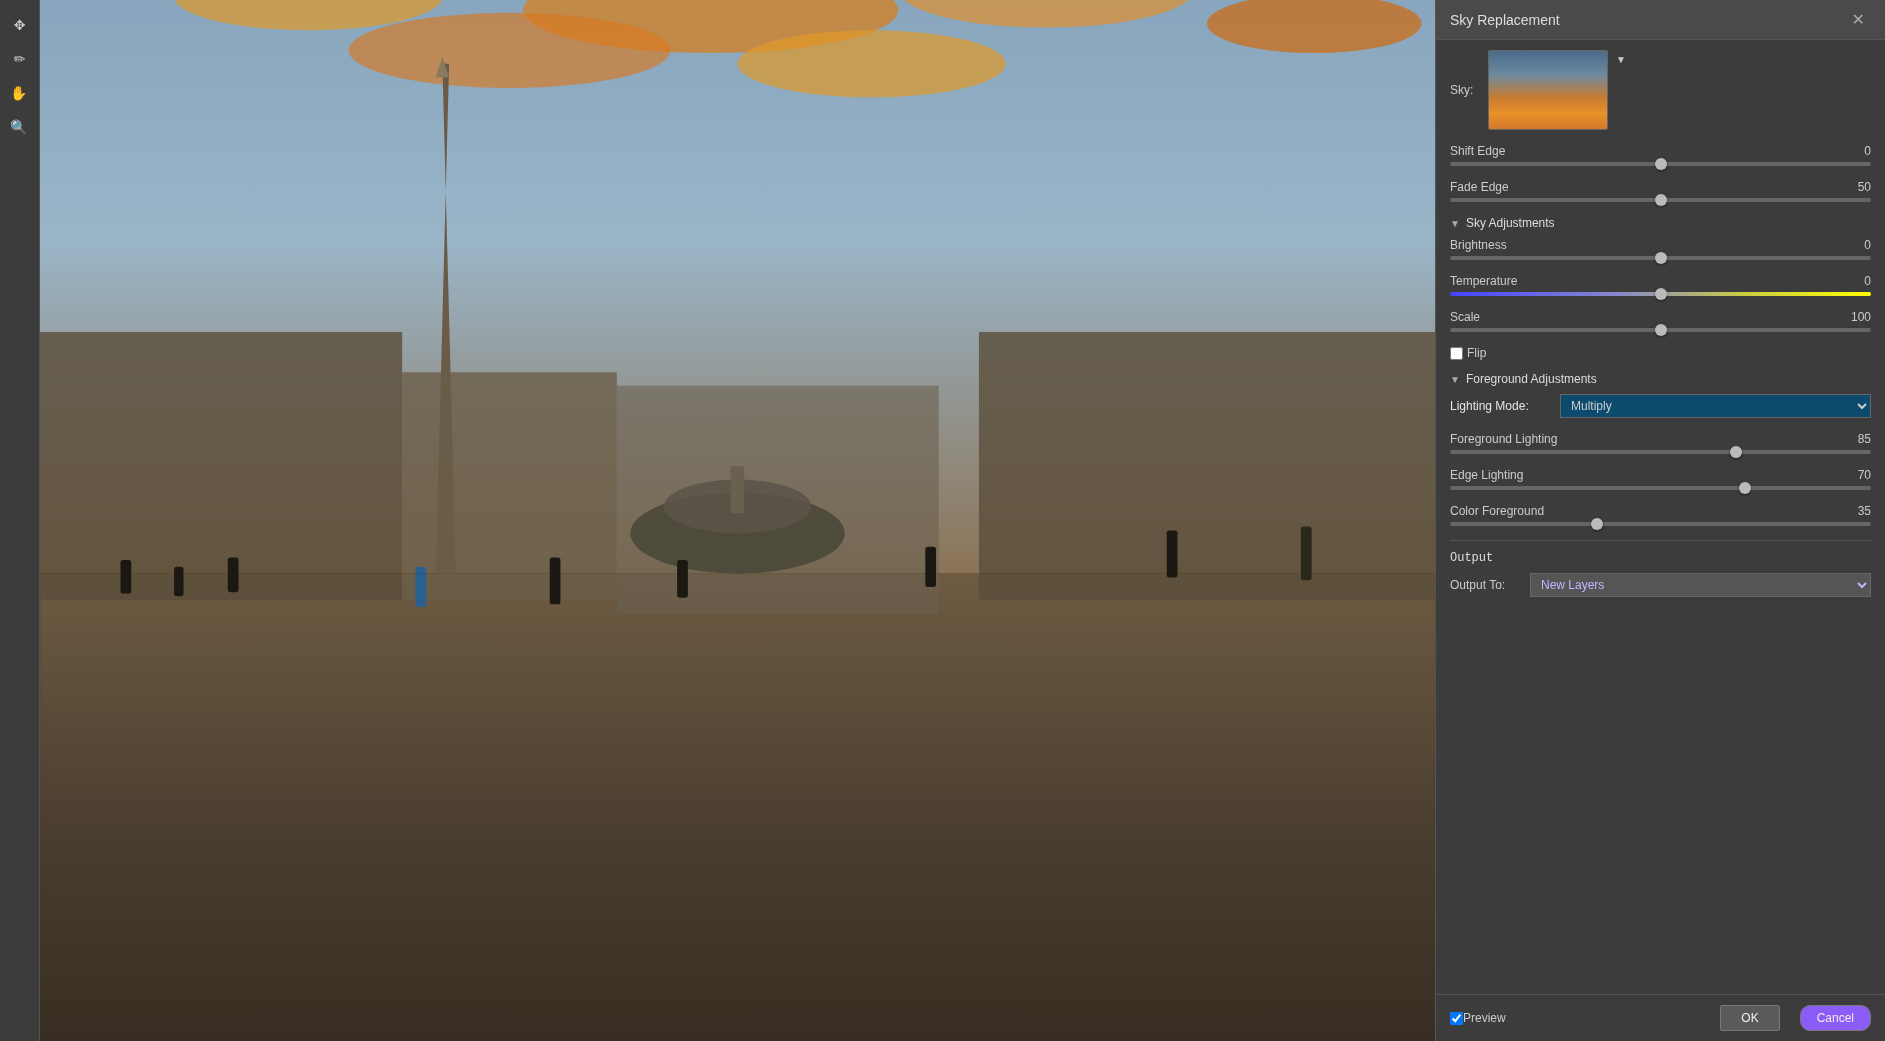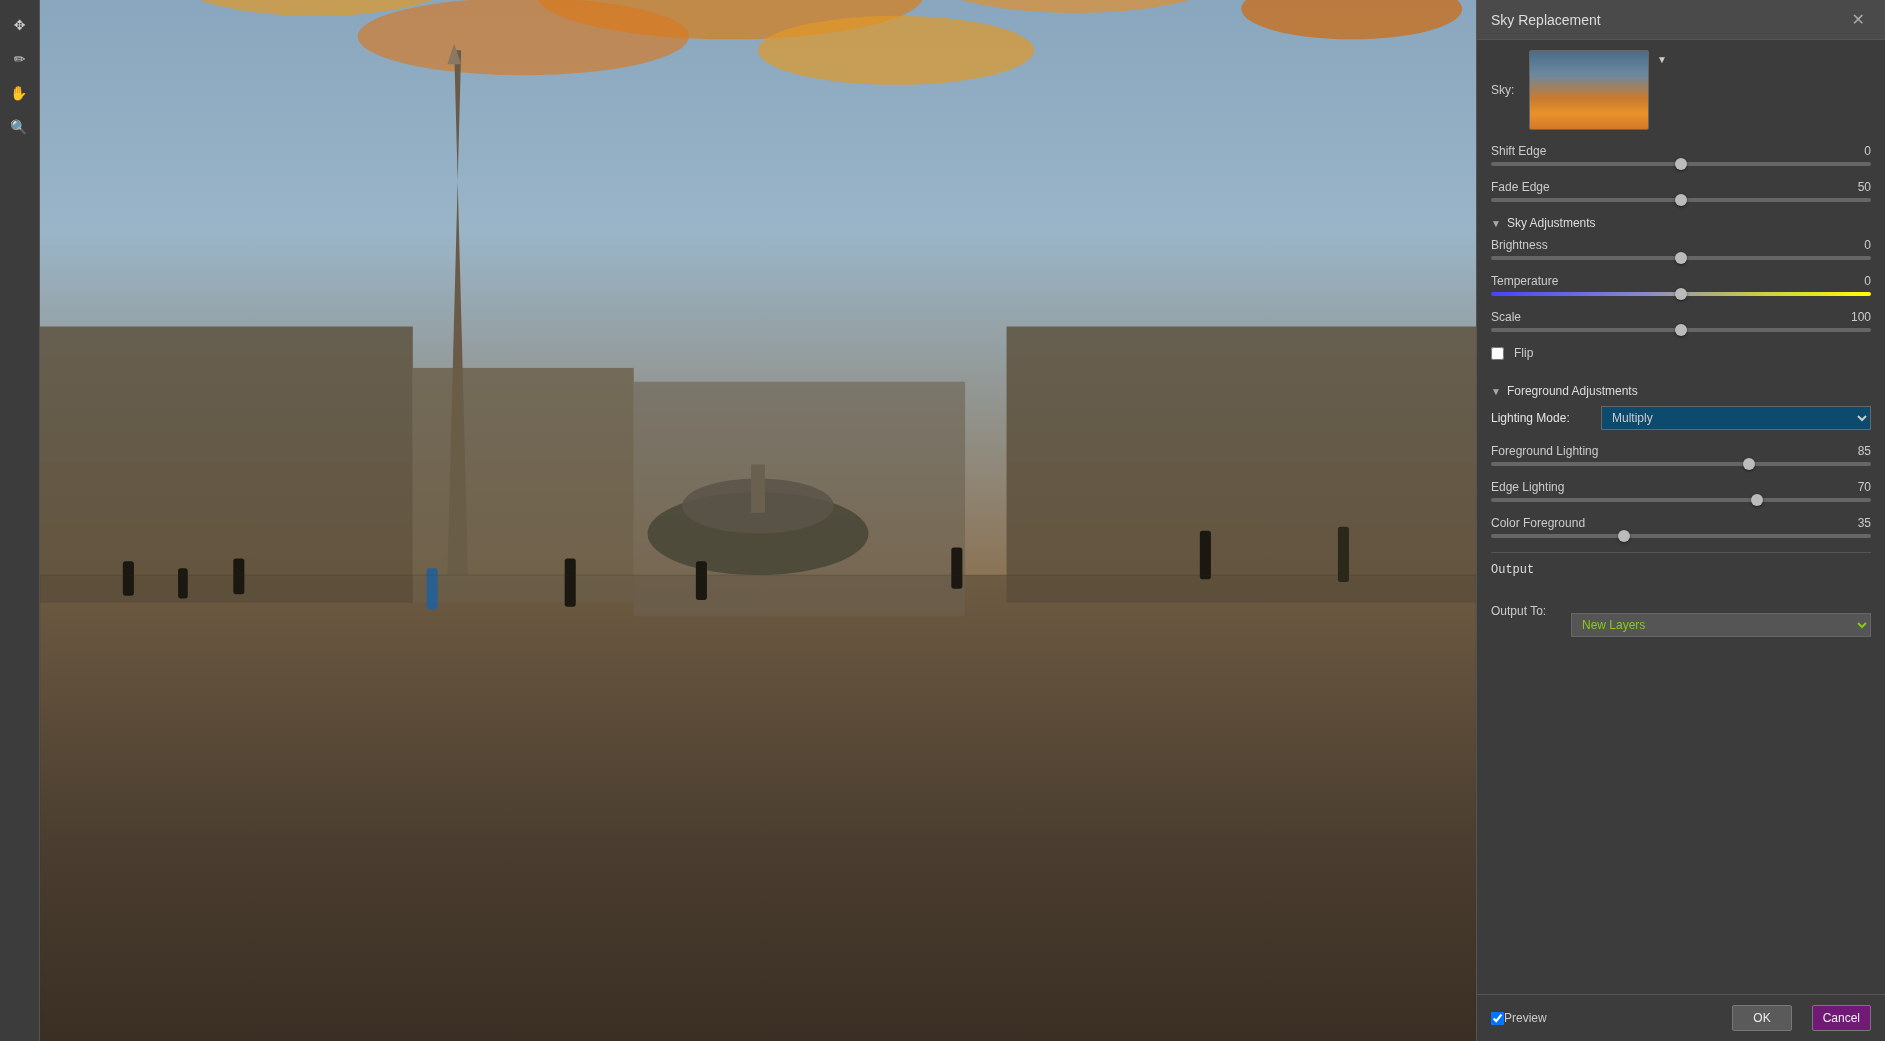--- a/index.html
+++ b/index.html
@@ -25,21 +25,21 @@
     
     .scene {
       width: 100%;
       height: 100%;
       position: relative;
       background: linear-gradient(180deg, #6b8ca8 0%, #8aa5b8 30%, #7a6540 55%, #5a4830 70%, #3a3020 85%, #2a2018 100%);
     }
 
     
     .panel {
-      width: 409px;
+      width: 450px;
       background: #3c3c3c;
       border-left: 1px solid #555;
       display: flex;
       flex-direction: column;
       overflow: hidden;
     }
 
     .panel-header {
       background: #4a4a4a;
       padding: 8px 14px;
@@ -198,22 +198,22 @@
 
     .section-chevron {
       font-size: 10px;
       color: #aaa;
     }
 
     
     .checkbox-row {
       display: flex;
       align-items: flex-end;
-      gap: 10px;
-      margin-bottom: 24px;
+      gap: 4px;
+      margin-bottom: 12px;
     }
 
     .checkbox-row input[type=checkbox] {
       cursor: pointer;
     }
 
     
     .dropdown-row {
       display: flex;
       align-items: center;
@@ -260,26 +260,25 @@
     .output-to-label {
       color: #ccc;
       font-size: 12px;
       min-width: 80px;
     }
 
     .output-select {
       flex: 1;
       background: #555;
       border: 1px solid #666;
-      color: #84cc16;
+      color: #c4b5fd;
       padding: 3px 6px;
       font-size: 12px;
       cursor: pointer;
       appearance: auto;
-      margin-top: 28px;
     }
 
     
     .panel-footer {
       padding: 10px 14px;
       display: flex;
       align-items: center;
       justify-content: space-between;
       border-top: 1px solid #555;
       background: #3c3c3c;
@@ -300,27 +299,27 @@
       background: #5a5a5a;
       border: 1px solid #777;
       color: #eee;
       padding: 5px 20px;
       cursor: pointer;
       font-size: 12px;
       border-radius: 2px;
     }
 
     .btn-cancel {
-      background: #701a75;
+      background: #8b5cf6;
       border: 1px solid #777;
       color: #eee;
-      padding: 5px 10px;
-      cursor: pointer;
-      font-size: 12px;
-      border-radius: 2px;
+      padding: 5px 16px;
+      cursor: pointer;
+      font-size: 12px;
+      border-radius: 10px;
     }
 
     
     .panel-body::-webkit-scrollbar { width: 6px; }
     .panel-body::-webkit-scrollbar-track { background: #333; }
     .panel-body::-webkit-scrollbar-thumb { background: #666; border-radius: 3px; }
   </style>
 </head>
 <body>
 

